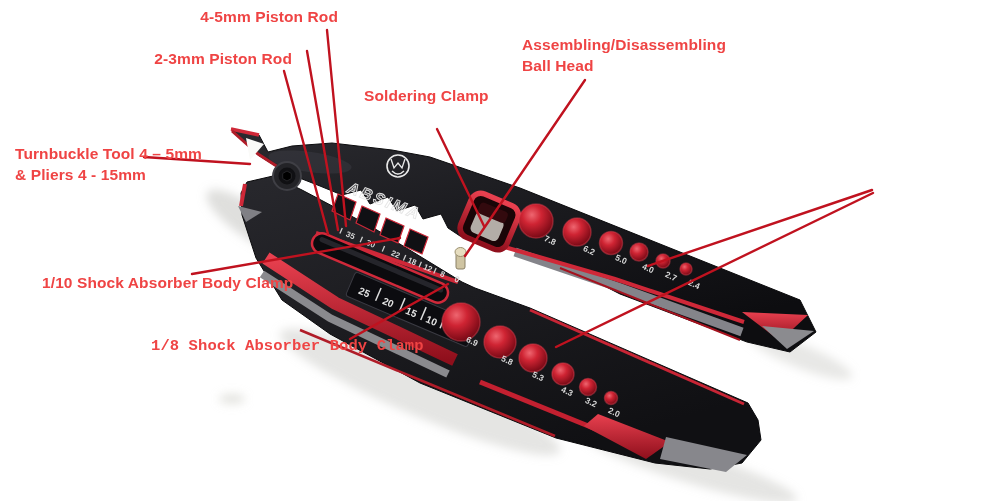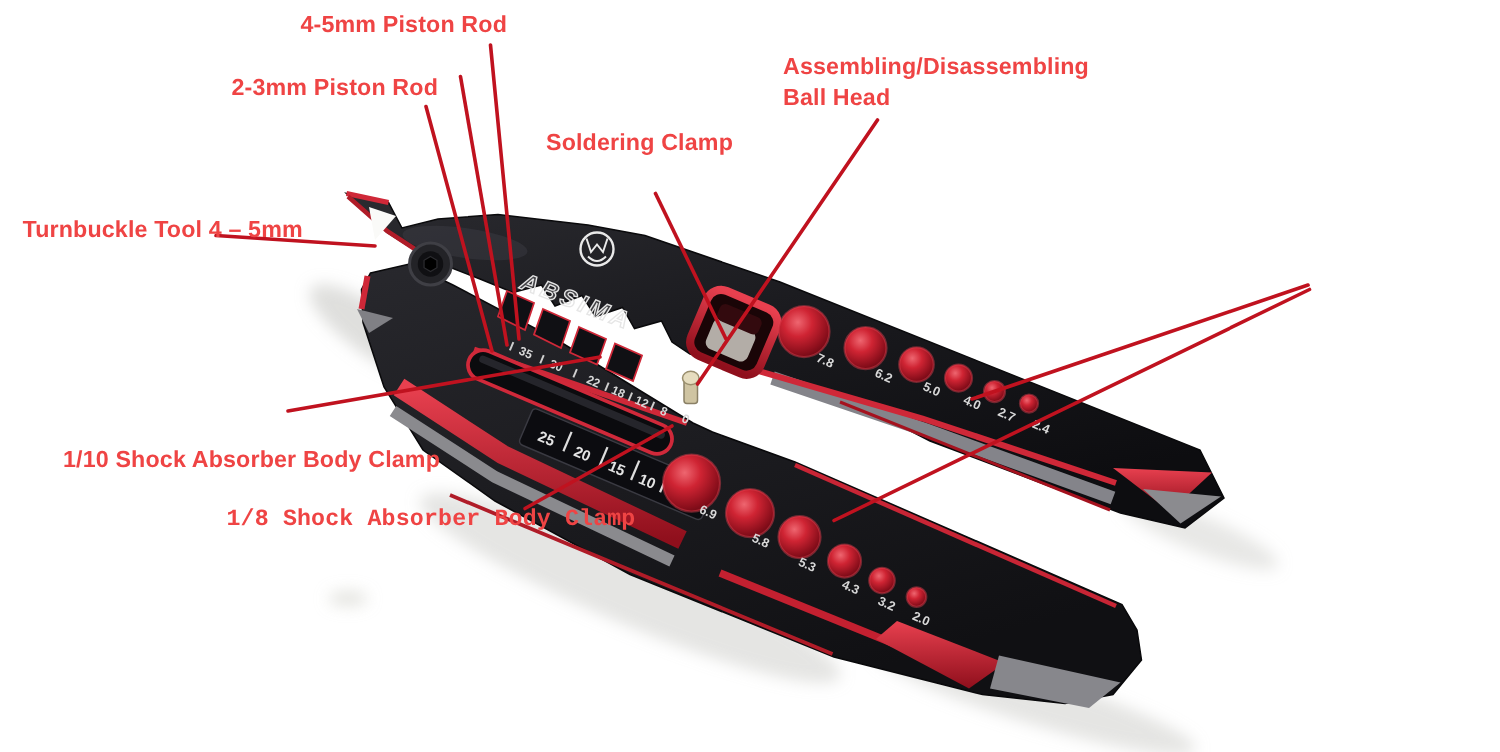--- a/index.html
+++ b/index.html
@@ -201,25 +201,26 @@
     <span>4-5mm Piston Rod</span>
   </div>
   <div class="label" style="right:708px;top:48px;">
     <span>2-3mm Piston Rod</span>
   </div>
   <div class="label" style="left:364px;top:85px;text-align:right;">
     <div>Soldering Clamp</div>
   </div>
   <div class="label" style="left:15px;top:123px;margin-top:20px;">
     <div>Turnbuckle Tool 4 – 5mm</div>
+    <div>&amp; Pliers 4 - 15mm</div>
   </div>
   <div class="label" style="left:522px;top:34px;">
     <div>Assembling/Disassembling</div>
     <div>Ball Head</div>
   </div>
-  <div class="label" style="left:42px;top:272px;margin-top:24px;">
+  <div class="label" style="left:42px;top:272px;">
     <span>1/10 Shock Absorber Body Clamp</span>
   </div>
   <div class="label" style="left:151px;top:336px;font-family:Liberation Mono, monospace;">
     <span>1/8 Shock Absorber Body Clamp</span>
   </div>
 
 </div>
 
 </body></html>

